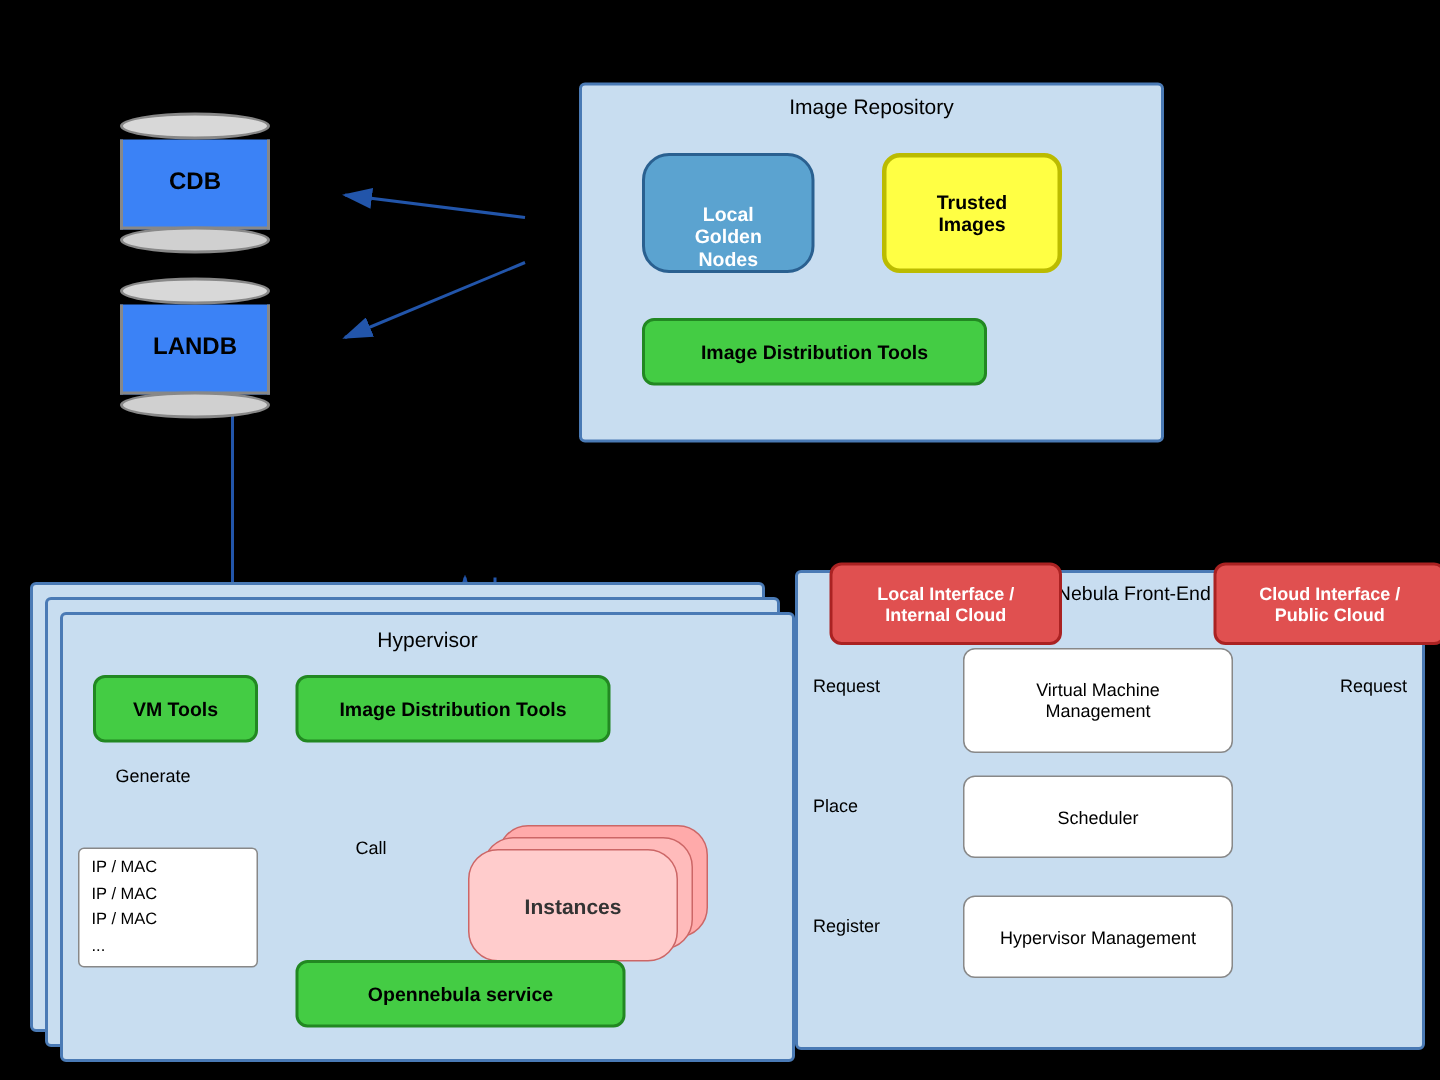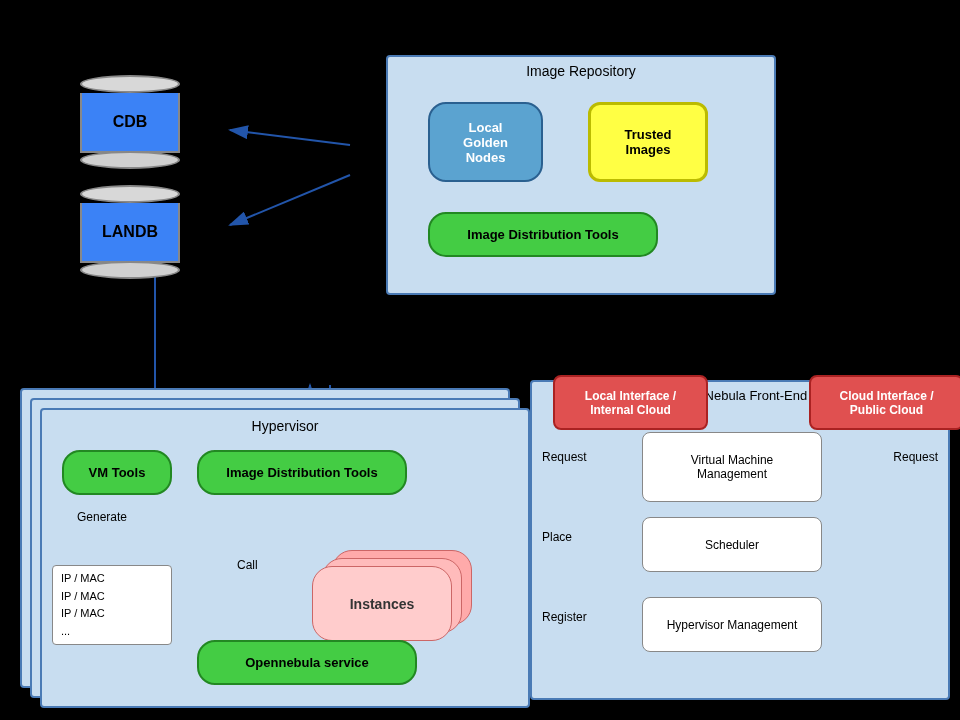--- a/index.html
+++ b/index.html
@@ -120,21 +120,21 @@
       top: 6px; left: 0; right: 0;
       text-align: center;
       font-size: 13px;
     }
 
     
     .green-btn {
       position: absolute;
       background: #44cc44;
       border: 2px solid #228822;
-      border-radius: 18px;
+      border-radius: 8px;
       display: flex;
       align-items: center;
       justify-content: center;
       font-weight: bold;
       font-size: 13px;
       text-align: center;
     }
 
     
     .white-box {
@@ -222,21 +222,21 @@
     <line x1="745" y1="500" x2="745" y2="555" stroke="#444" stroke-width="1.5" marker-end="url(#arrowhead-black)"></line>
 
     <line x1="745" y1="615" x2="745" y2="625" stroke="#444" stroke-width="1.5" marker-end="url(#arrowhead-black)"></line>
 
     <path d="M 155 530 L 155 580 L 90 580" stroke="#444" stroke-width="1.5" fill="none" marker-end="url(#arrowhead-black)"></path>
   </svg>
 
   <div class="img-repo box">
     <div class="img-repo-title">Image Repository</div>
 
-    <div class="golden-nodes" style="position:absolute; left:40px; top:45px; width:115px; height:80px; background:#5ba3d0; border:2px solid #2a6090; border-radius:18px; display:flex; align-items:center; justify-content:center; text-align:center; color:#fff; font-weight:bold; font-size:13px;">
+    <div class="golden-nodes" style="position:absolute; left:40px; top:45px; width:115px; height:80px; background:#5ba3d0; border:2px solid #2a6090; border-radius:18px; display:flex; align-items:flex-end; justify-content:center; text-align:center; color:#fff; font-weight:bold; font-size:13px;">
       <span style="white-space:pre-line;">Local
 Golden
 Nodes</span>
     </div>
 
     <div style="position:absolute; left:200px; top:45px; width:120px; height:80px; background:#ffff44; border:3px solid #bbbb00; border-radius:12px; display:flex; align-items:center; justify-content:center; text-align:center; font-weight:bold; font-size:13px;">
       <span style="white-space:pre-line;">Trusted
 Images</span>
     </div>
 

